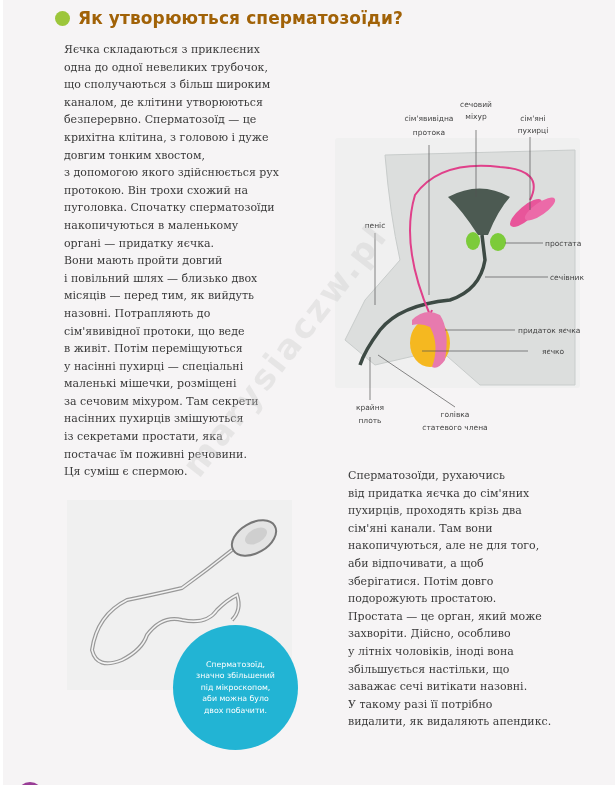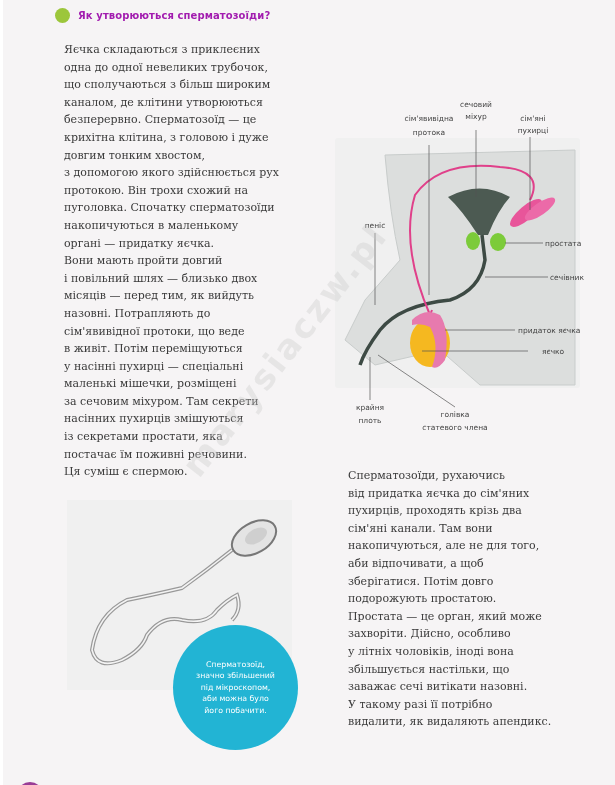--- a/index.html
+++ b/index.html
@@ -6,21 +6,21 @@
   body {
     width: 615px; height: 785px; overflow: hidden;
     background: #f6f4f5; position: relative;
     font-family: "DejaVu Serif", serif; color: #333;
   }
   .page { position: absolute; left: 0; top: 0; width: 615px; height: 785px; background: #f6f4f5; }
   .left-edge { position: absolute; left: 0; top: 0; width: 3px; height: 785px; background: #fff; }
 
   .title-row { position: absolute; left: 55px; top: 8px; display: flex; align-items: center; }
   .title-dot { width: 15px; height: 15px; border-radius: 50%; background: #9cc63b; margin-right: 8px; }
-  .title { font-family: "DejaVu Sans", sans-serif; font-weight: bold; font-size: 10px; color: #a21caf; letter-spacing: 0.1px; }
+  .title { font-family: "DejaVu Sans", sans-serif; font-weight: bold; font-size: 17px; color: #a16207; letter-spacing: 0.1px; }
 
   .body-text { position: absolute; font-size: 11px; line-height: 17.6px; color: #3a3a3a; white-space: pre-line; }
   .col-left { left: 64px; top: 41px; width: 275px; }
   .col-right { left: 336px; top: 467px; width: 270px; margin-left: 12px; }
 
   .anatomy-panel {
     position: absolute; left: 335px; top: 138px; width: 245px; height: 250px;
     background: #f0f0f0; border-radius: 3px;
   }
   .diagram-svg { position: absolute; left: 330px; top: 85px; width: 285px; height: 415px; }
@@ -159,18 +159,18 @@
     <path d="M165 50 Q140 70 115 88 Q85 95 60 100 Q30 115 25 150 Q30 170 55 160 Q75 150 80 135 Q95 115 115 120 Q140 125 150 110 Q160 100 170 95 Q175 110 165 120" fill="none" stroke="#999" stroke-width="4"></path>
     <path d="M165 50 Q140 70 115 88 Q85 95 60 100 Q30 115 25 150 Q30 170 55 160 Q75 150 80 135 Q95 115 115 120 Q140 125 150 110 Q160 100 170 95 Q175 110 165 120" fill="none" stroke="#f3f3f3" stroke-width="1.6"></path>
     <ellipse cx="187" cy="38" rx="24" ry="15" transform="rotate(-30 187 38)" fill="#e4e4e4" stroke="#777" stroke-width="2"></ellipse>
     <ellipse cx="189" cy="36" rx="12" ry="7" transform="rotate(-30 189 36)" fill="#cfcfcf"></ellipse>
   </svg>
 
   <div class="bubble">Сперматозоїд,
 значно збільшений
 під мікроскопом,
 аби можна було
-його побачити.</div>
+двох побачити.</div>
 
   <div class="page-num">16</div>
 
   <div class="watermark">marysiaczw.pl</div>
 </div>
 
 </body></html>

